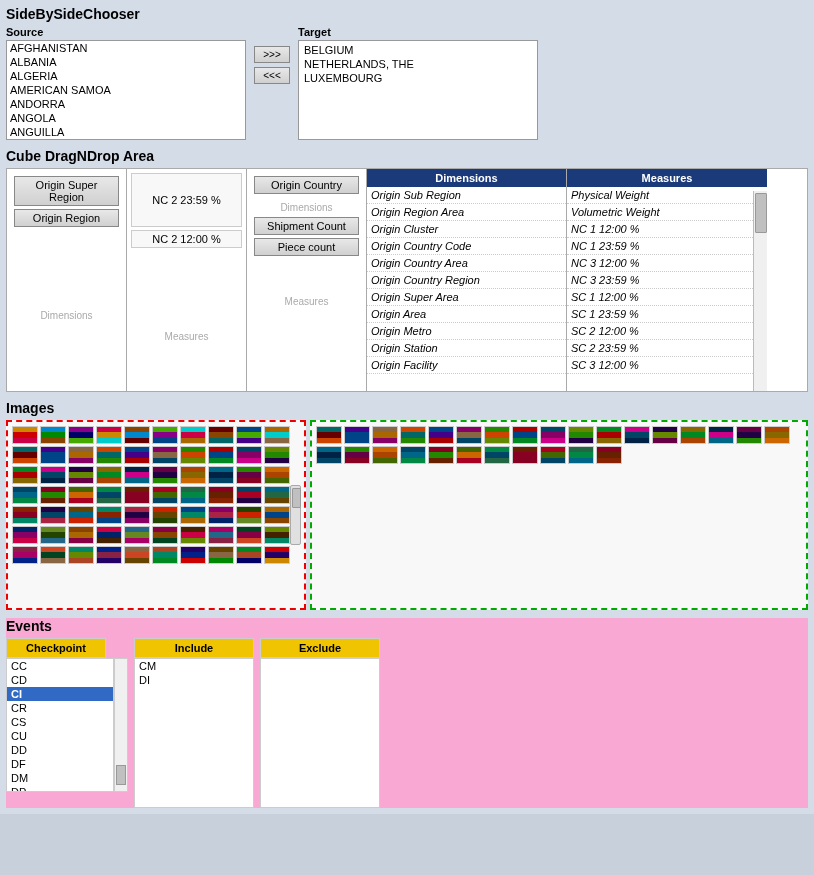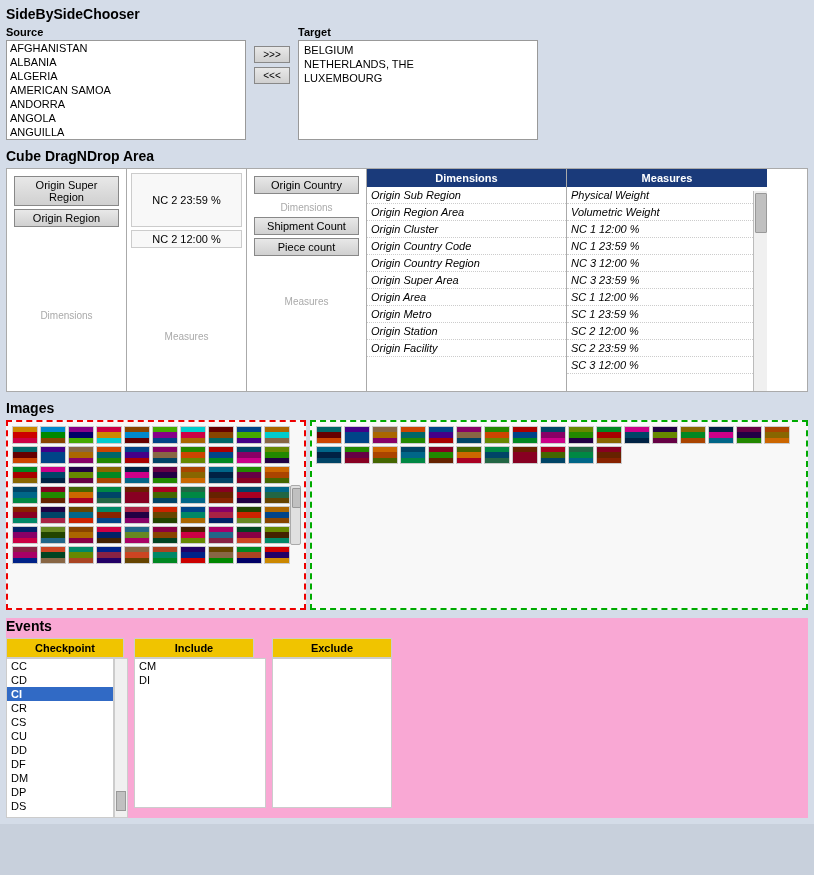--- a/index.html
+++ b/index.html
@@ -32,24 +32,24 @@
     .images-section { background: #d4dce8; margin-bottom: 8px; }
     .images-grid-container { display: flex; gap: 4px; }
     .images-left { border: 2px dashed #e00; background: #f8f8f8; padding: 4px; width: 300px; min-height: 190px; position: relative; }
     .images-right { border: 2px dashed #0a0; background: #f8f8f8; padding: 4px; flex: 1; min-height: 190px; position: relative; }
     .images-grid { display: flex; flex-wrap: wrap; gap: 2px; }
     .flag-box { width: 26px; height: 18px; display: inline-block; border: 1px solid #ccc; font-size: 9px; text-align: center; line-height: 18px; overflow: hidden; cursor: pointer; }
 
     
     .events-section { background: #f9a8d4; }
     .events-header-yellow { background: #f0c400; text-align: center; padding: 3px; font-weight: bold; border: 1px solid #ccc; }
-    .events-list { background: #fff; height: 160px; overflow-y: auto; border: 1px solid #ccc; width: 120px; }
+    .events-list { background: #fff; height: 134px; overflow-y: auto; border: 1px solid #ccc; width: 120px; }
     .events-list-item { padding: 1px 4px; }
     .events-list-item.selected { background: #316ac5; color: #fff; font-weight: bold; }
-    .events-list2 { background: #fff; height: 150px; overflow-y: auto; border: 1px solid #ccc; width: 132px; }
+    .events-list2 { background: #fff; height: 150px; overflow-y: auto; border: 1px solid #ccc; width: 120px; }
     .events-list3 { background: #fff; height: 150px; overflow-y: auto; border: 1px solid #ccc; width: 120px; }
 
     .col-label { color: #aaa; font-size: 10px; text-align: center; padding: 80px 2px 2px; }
   </style>
 </head>
 <body>
 
 <div class="main-container">
 
   <div class="sbs-section">
@@ -110,20 +110,21 @@
         <div style="color:#aaa; font-size:10px; text-align:center; margin-top:40px;">Measures</div>
       </div>
 
       <div style="width:200px; border-right:1px solid #aaa;">
         <div class="cube-dims-header">Dimensions</div>
         <div class="cube-list-scroll" id="dims-list">
         <div class="cube-list-item">Origin Sub Region</div>
             <div class="cube-list-item">Origin Region Area</div>
             <div class="cube-list-item">Origin Cluster</div>
             <div class="cube-list-item">Origin Country Code</div>
+            <div class="cube-list-item">Origin Country Area</div>
             <div class="cube-list-item">Origin Country Region</div>
             <div class="cube-list-item">Origin Super Area</div>
             <div class="cube-list-item">Origin Area</div>
             <div class="cube-list-item">Origin Metro</div>
             <div class="cube-list-item">Origin Station</div>
             <div class="cube-list-item">Origin Facility</div>
           </div>
       </div>
 
       <div style="width:200px; position:relative;">
@@ -657,21 +658,21 @@
           </div>
       </div>
     </div>
   </div>
 
   <div class="events-section">
     <div class="section-title">Events</div>
     <div style="display:flex; gap:0;">
 
       <div style="margin-right:6px;">
-        <div class="events-header-yellow" style="width:118px;">Checkpoint</div>
+        <div class="events-header-yellow" style="width:100px;">Checkpoint</div>
         <div style="display:flex;">
           <div class="events-list" id="checkpoint-list" style="width:108px;">
               <div class="events-list-item">CC</div>
               <div class="events-list-item">CD</div>
               <div class="events-list-item selected">CI</div>
               <div class="events-list-item">CR</div>
               <div class="events-list-item">CS</div>
               <div class="events-list-item">CU</div>
               <div class="events-list-item">DD</div>
               <div class="events-list-item">DF</div>

